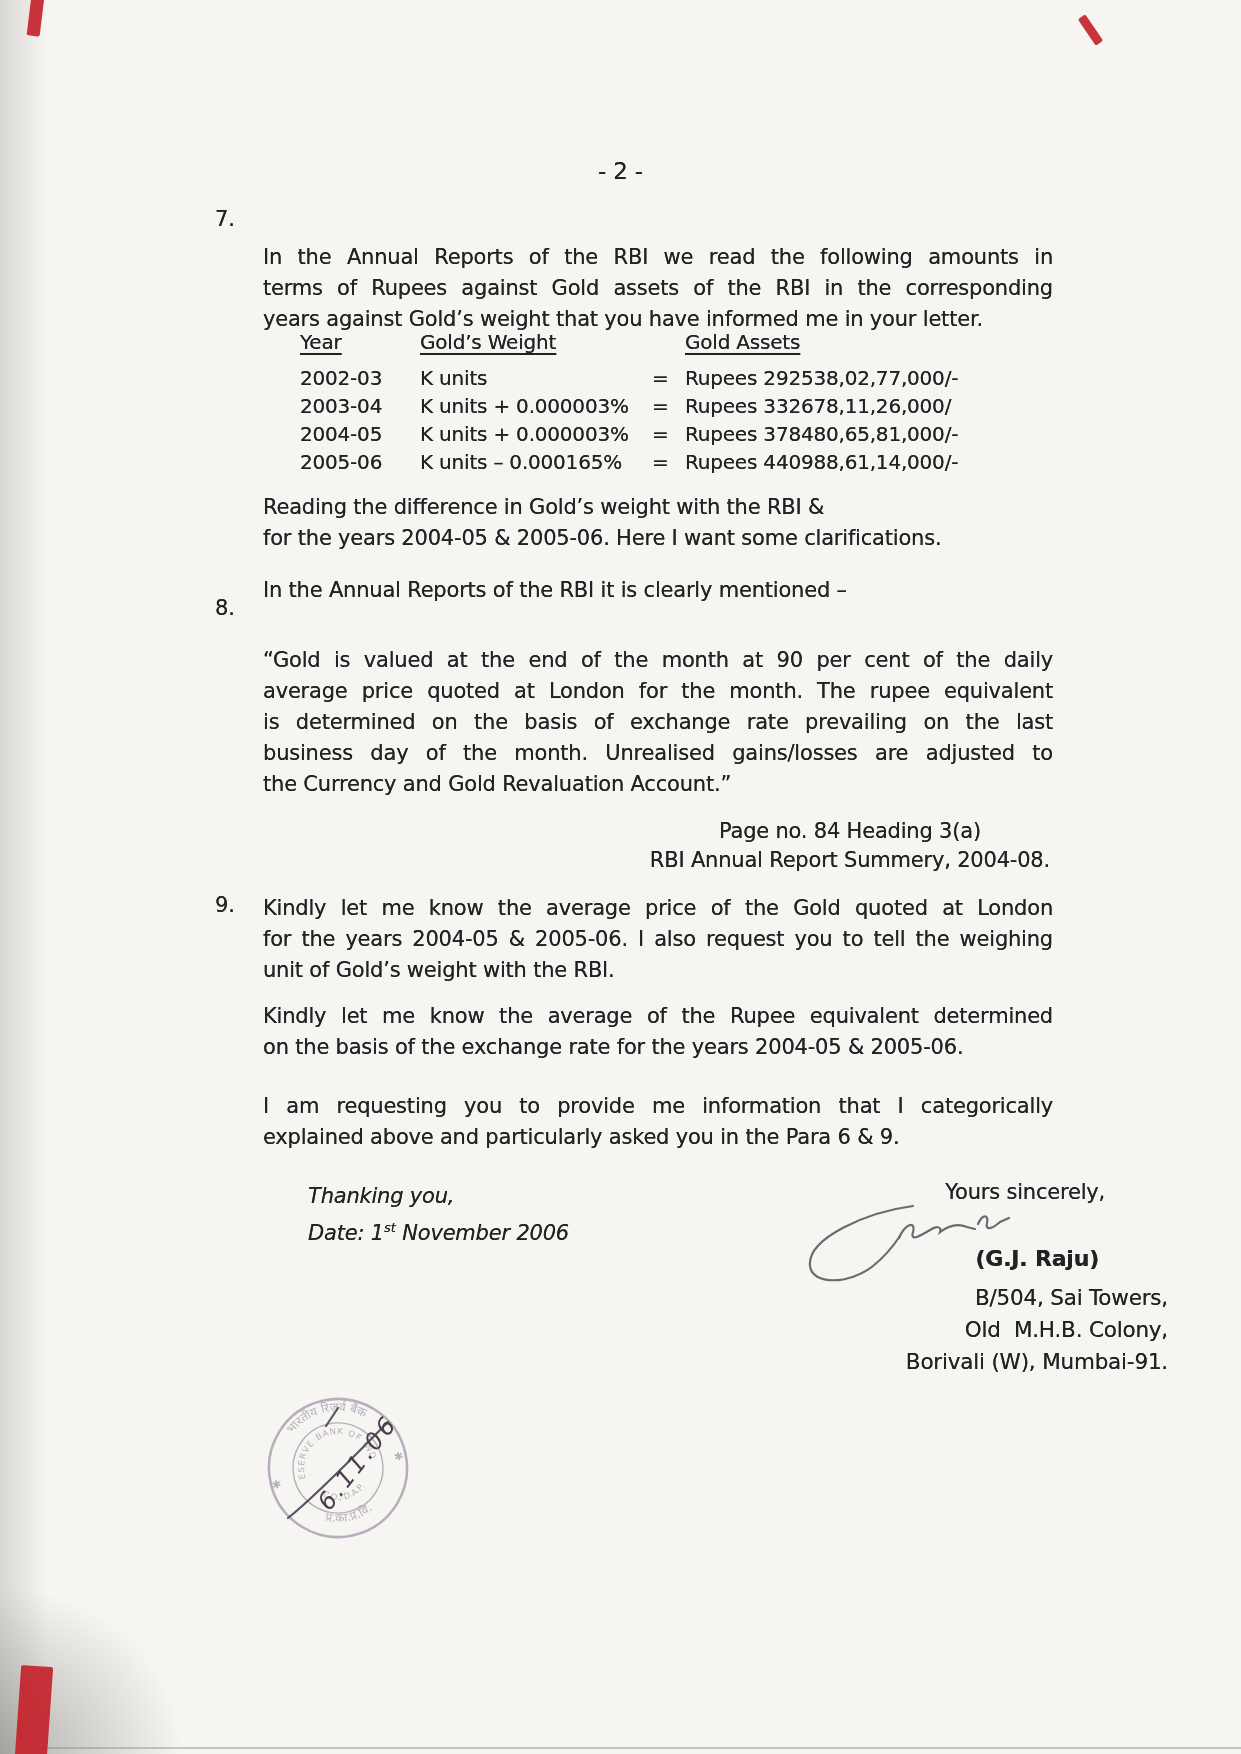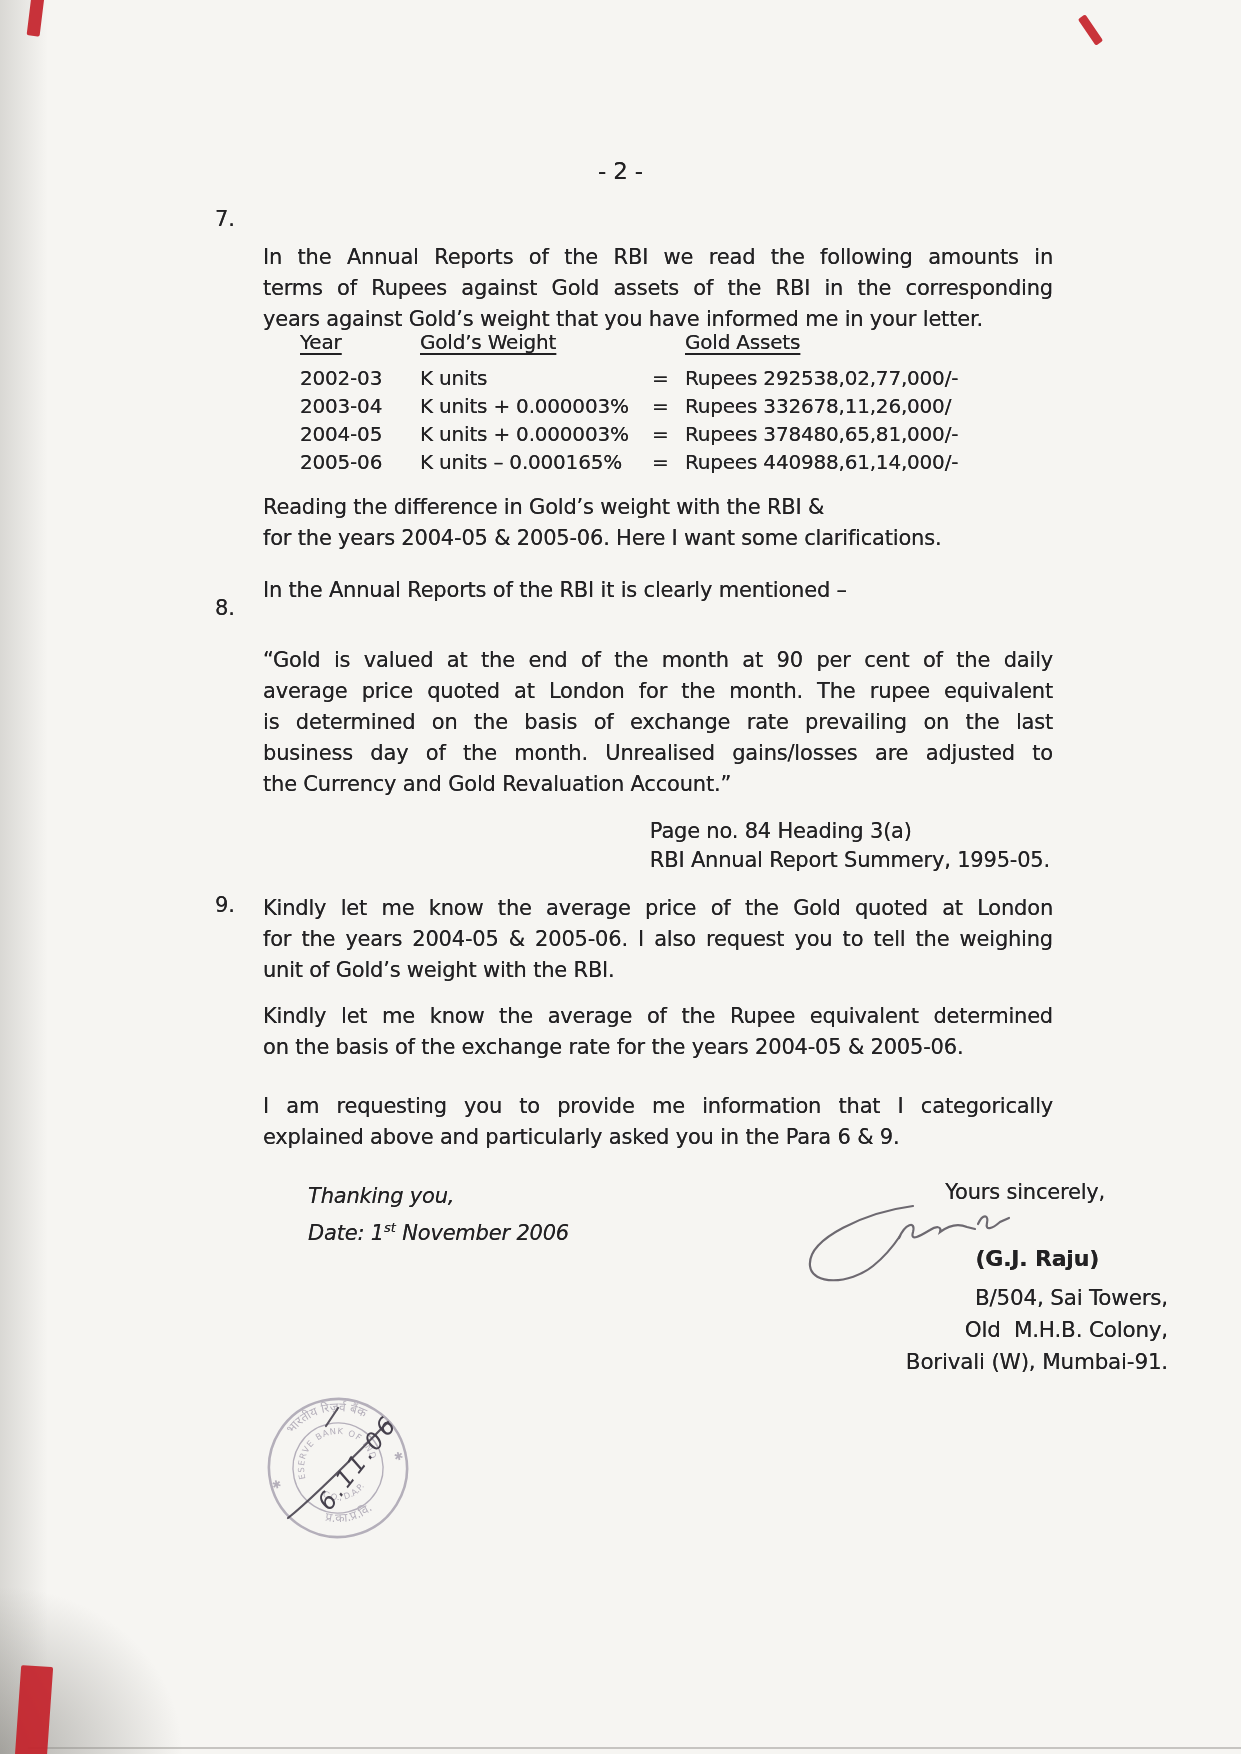--- a/index.html
+++ b/index.html
@@ -30,21 +30,21 @@
   .line { display:block; }
   .jl { text-align:justify; text-align-last:justify; }
 
   
   .gtable { position:absolute; left:300px; top:328px; font-size:20px; }
   .t-head, .t-body { display:grid; grid-template-columns:120px 232px 33px auto; }
   .t-head { line-height:28px; margin-bottom:8px; }
   .t-body { line-height:28px; }
   .u { text-decoration:underline; text-decoration-thickness:1.8px; text-underline-offset:4px; }
 
-  .citation { position:absolute; right:191px; top:817px; text-align:left; font-size:21px; line-height:29px; }
+  .citation { position:absolute; right:191px; top:817px; text-align:center; font-size:21px; line-height:29px; }
 
   .closing-left { position:absolute; left:308px; top:1180px; font-size:21px; line-height:32px;font-style:italic; }
   .sup { font-size:13px; vertical-align:super; letter-spacing:0; }
 
   .signoff { position:absolute; right:136px; top:1180px; font-size:21px; }
   .sig-name { position:absolute; right:142px; top:1246px; font-size:22px; font-weight:bold; }
   .address { position:absolute; right:73px; top:1282px; font-size:21.5px; line-height:32px; text-align:right; }
   .addr-line { white-space:pre; display:block; }
 
   .signature-svg { position:absolute; left:795px; top:1192px; }
@@ -120,21 +120,21 @@
   <div class="para txt" style="top:645px;">
     <span class="line jl">“Gold is valued at the end of the month at 90 per cent of the daily</span>
     <span class="line jl">average price quoted at London for the month. The rupee equivalent</span>
     <span class="line jl">is determined on the basis of exchange rate prevailing on the last</span>
     <span class="line jl">business day of the month. Unrealised gains/losses are adjusted to</span>
     <span class="line">the Currency and Gold Revaluation Account.”</span>
   </div>
 
   <div class="citation txt">
     <span class="line">Page no. 84 Heading 3(a)</span>
-    <span class="line">RBI Annual Report Summery, 1995-05.</span>
+    <span class="line">RBI Annual Report Summery, 2004-08.</span>
   </div>
 
   <div class="item-num txt" style="top:893px;">9.</div>
   <div class="para txt" style="top:893px;">
     <span class="line jl">Kindly let me know the average price of the Gold quoted at London</span>
     <span class="line jl">for the years 2004-05 &amp; 2005-06. I also request you to tell the weighing</span>
     <span class="line">unit of Gold’s weight with the RBI.</span>
   </div>
 
   <div class="para txt" style="top:1001px;">

